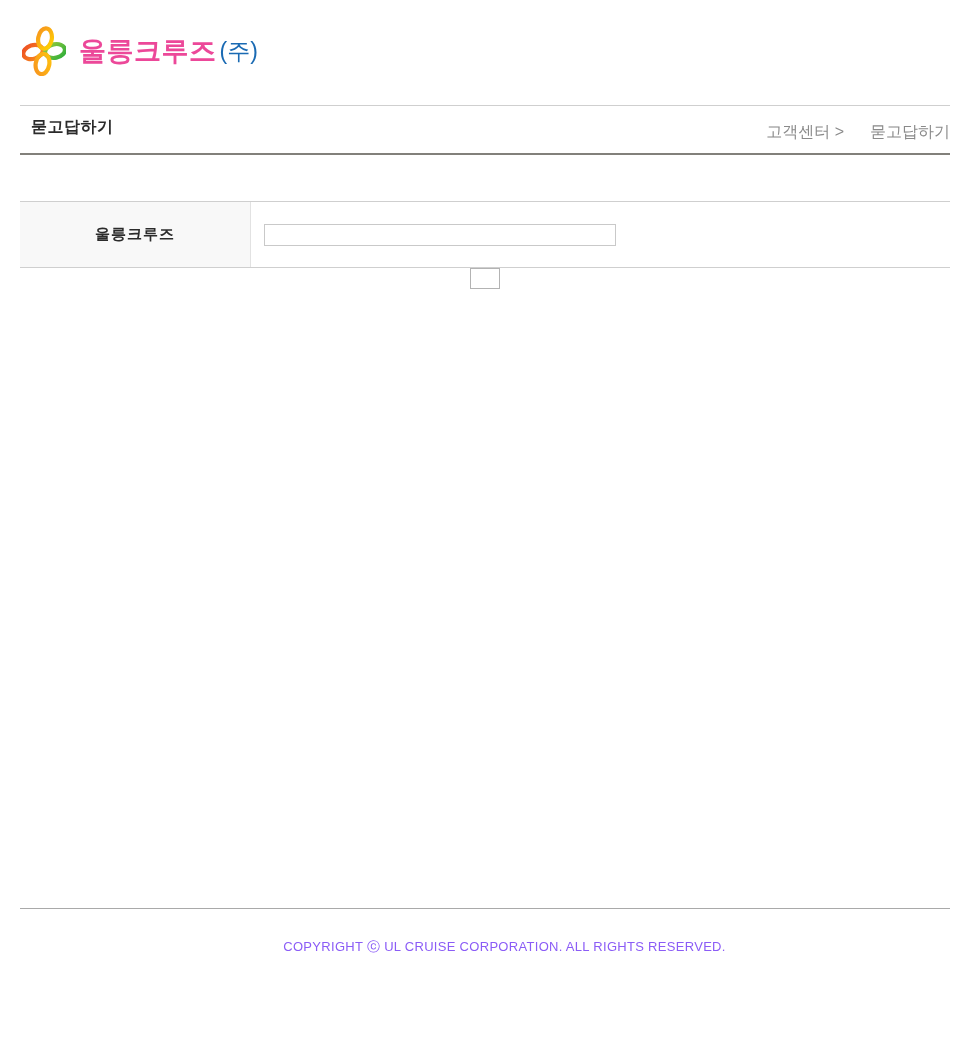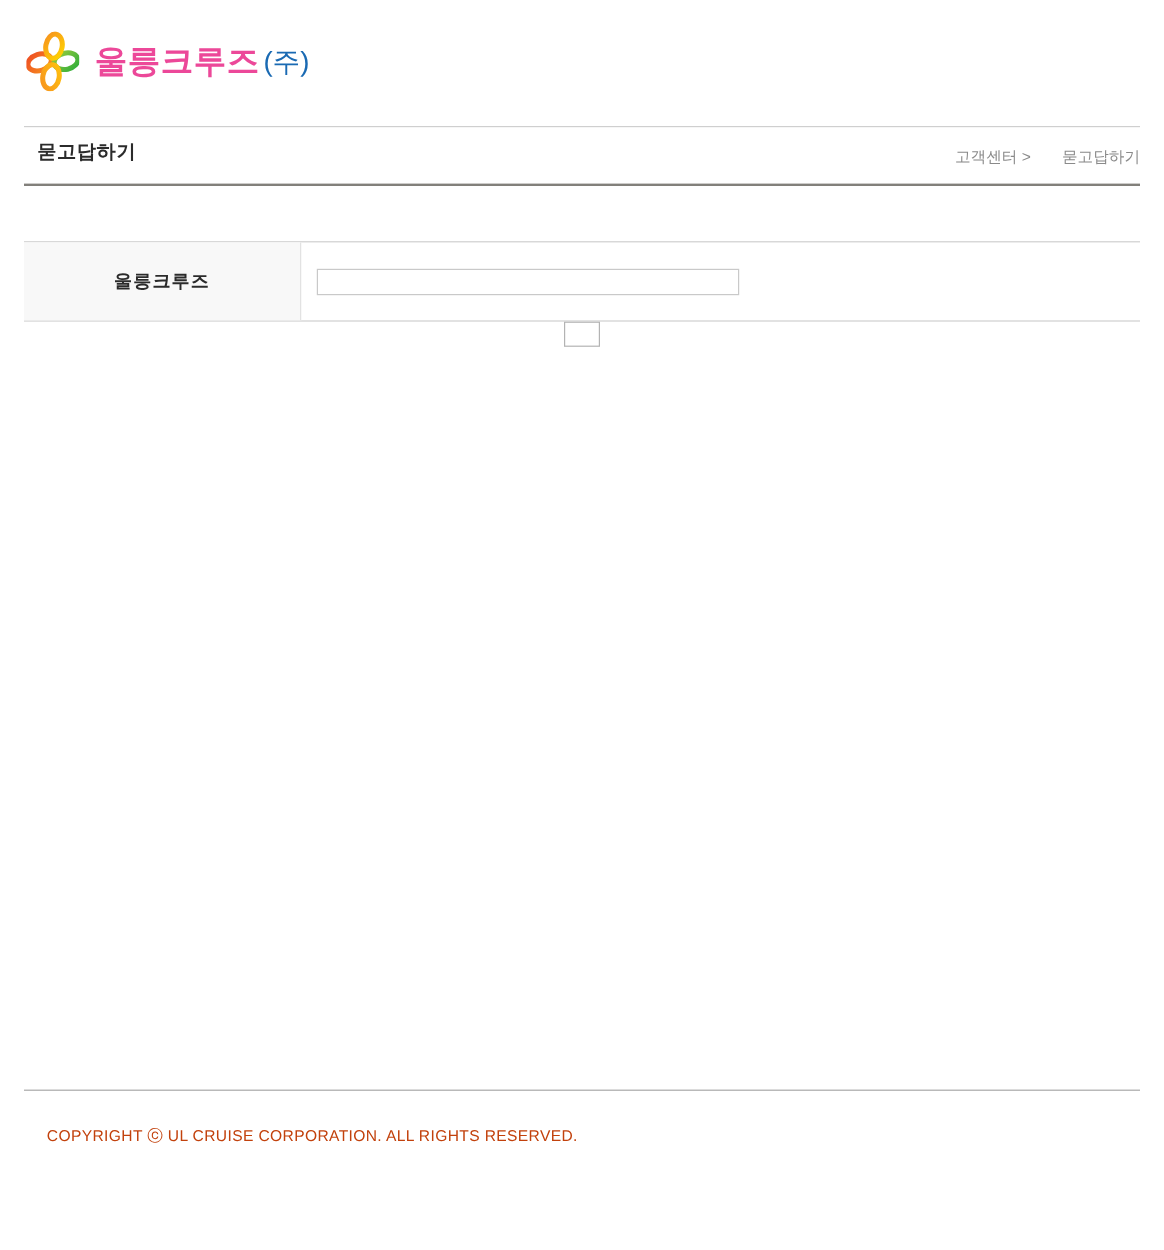--- a/index.html
+++ b/index.html
@@ -36,21 +36,21 @@
   .rule-footer  { top: 908px; height: 1px; background: #a9a9a9; }
 
   
   .page-title {
     position: absolute; left: 31px; top: 117px;
     font-size: 16px; font-weight: bold; color: #2b2b2b;
     letter-spacing: 0.5px;
   }
   .breadcrumb {
     position: absolute; right: 20px; top: 122px;
-    font-size: 13px; color: #8a8a8a;
+    font-size: 16px; color: #8a8a8a;
     display: flex; align-items: center;
   }
   .breadcrumb .crumb-current { margin-left: 26px; }
   .breadcrumb .crumb-parent { cursor: pointer; }
 
   
   .pw-table {
     position: absolute; left: 20px; top: 201px;
     width: 930px; height: 67px;
     border-top: 1px solid #cfcfcf;
@@ -86,22 +86,22 @@
     width: 30px; height: 21px;
     border: 1px solid #b3b3b3;
     background: #ffffff;
     cursor: pointer;
     font-size: 11px;
   }
 
   
   .copyright {
     position: absolute; left: 0; top: 938px;
-    width: 100%; 
-    font-size: 13px; color: #c2410c;
+    width: 100%; text-align: center;
+    font-size: 13px; color: #8b5cf6;
     letter-spacing: 0.3px;
     padding-left: 39px;
   }
 </style>
 </head>
 <body>
 
 <div class="page">
 
   <a class="logo">

